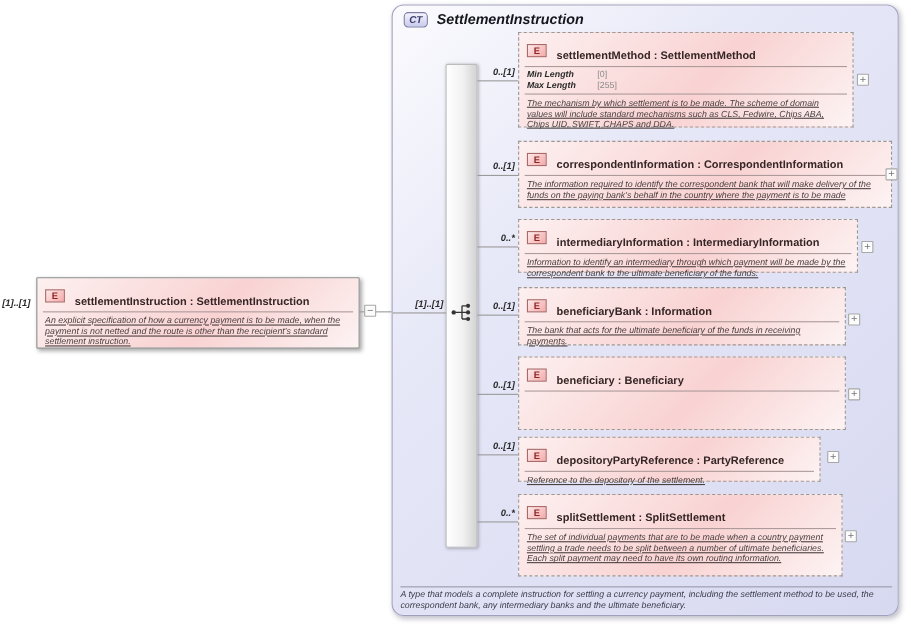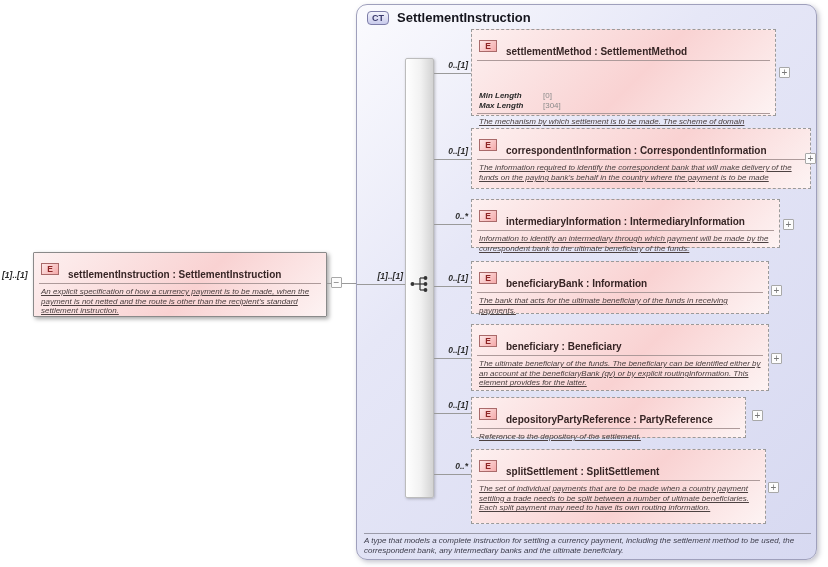--- a/index.html
+++ b/index.html
@@ -5,21 +5,21 @@
   * { margin:0; padding:0; box-sizing:border-box; }
   html,body { width:828px; height:567px; background:#ffffff;
     font-family:"Liberation Sans", sans-serif; }
   .stage { position:relative; width:828px; height:567px; overflow:hidden; }
 
   
   .ct-container { position:absolute; left:356px; top:4px; width:461px; height:556px;
     border:1px solid #9fa0bc; border-radius:11px;
     background:linear-gradient(135deg,#fbfbfe 0%, #e6e7f7 35%, #d7d9f1 100%);
     box-shadow:2px 2px 5px rgba(80,80,110,0.35); }
-  .ct-header { position:absolute; left:10px; top:5px; display:flex; align-items:flex-end; gap:8px; }
+  .ct-header { position:absolute; left:10px; top:5px; display:flex; align-items:flex-end; gap:8px;font-style:italic; }
   .ct-badge { display:inline-block; min-width:22px; height:14px; line-height:12px; text-align:center;
     border:1px solid #7d7da8; border-radius:4px; padding:0 3px;
     background:linear-gradient(#f4f4fc,#c9cbec); color:#3b3b6d;
     font-size:9px; font-weight:bold; }
   .ct-title { font-size:13px; font-weight:bold; color:#15151d; }
 
   
   .seq-bar { position:absolute; left:48px; top:53px; width:29px; height:440px;
     border:1px solid #bcbcbc; border-radius:2px;
     background:linear-gradient(to right,#ffffff 0%, #f1f1f1 55%, #d3d3d3 100%);
@@ -41,21 +41,21 @@
   .el-box.solid { border:1px solid #8a8a8a; border-radius:1px;
     box-shadow:2px 2px 4px rgba(0,0,0,0.35); }
   .el-header { display:flex; align-items:center; gap:9px; padding:4px 6px 2px 7px; }
   .e-badge { display:inline-block; width:18px; height:12px; line-height:11px; text-align:center;
     border:1px solid #a96a6a; background:linear-gradient(135deg,#fde9e9,#f5a9a9);
     color:#8d2525; font-size:8.5px; font-weight:bold; flex:0 0 auto; }
   .el-title { font-size:10px; font-weight:bold; color:#362525; white-space:nowrap;margin-top:12px; }
   .sep { height:0; border-top:1px solid #ad9a9a; margin:1px 5px 0 5px; }
   .el-annot { padding:3px 7px 2px 7px; font-size:8px; font-style:italic;
     line-height:9.6px; color:#4c4141;text-decoration:underline; }
-  .facets { padding:2px 7px 1px 7px;margin-top:28px; }
+  .facets { padding:2px 7px 1px 7px; }
   .facet-row { display:flex; line-height:10px; }
   .facet-label { width:64px; font-size:8px; font-weight:bold; font-style:italic; color:#2a2a2a; }
   .facet-value { font-size:8px; color:#8b8b8b; }
 
   
   .ct-footer-sep { position:absolute; left:7px; top:528px; width:447px; height:0;
     border-top:1px solid #9a9aa8; }
   .ct-footer { position:absolute; left:7px; top:531px; width:452px; font-size:8px;
     font-style:italic; line-height:9.8px; color:#3c3c4a; }
 </style>
@@ -128,21 +128,21 @@
         <span class="el-title">settlementMethod : SettlementMethod</span>
       </div>
       <div class="sep"></div>
       <div class="facets">
         <div class="facet-row">
           <span class="facet-label">Min Length</span>
           <span class="facet-value">[0]</span>
         </div>
         <div class="facet-row">
           <span class="facet-label">Max Length</span>
-          <span class="facet-value">[304]</span>
+          <span class="facet-value">[255]</span>
         </div>
       </div>
       <div class="sep"></div>
       <div class="el-annot">The mechanism by which settlement is to be made. The scheme of domain values will include standard mechanisms such as CLS, Fedwire, Chips ABA, Chips UID, SWIFT, CHAPS and DDA.</div>
     </div>
     <div class="toggle-btn" style="left:422px; top:62px;">+</div>
 
     <div class="el-box" style="left:114px; top:123px; width:340px; height:61px;">
       <div class="el-header">
         <span class="e-badge">E</span>
@@ -172,21 +172,20 @@
       <div class="el-annot">The bank that acts for the ultimate beneficiary of the funds in receiving payments.</div>
     </div>
     <div class="toggle-btn" style="left:414px; top:280px;">+</div>
 
     <div class="el-box" style="left:114px; top:319px; width:298px; height:67px;">
       <div class="el-header">
         <span class="e-badge">E</span>
         <span class="el-title">beneficiary : Beneficiary</span>
       </div>
       <div class="sep"></div>
-      <div class="el-annot">The ultimate beneficiary of the funds. The beneficiary can be identified either by an account at the beneficiaryBank (qv) or by explicit routingInformation. This element provides for the latter.</div>
     </div>
     <div class="toggle-btn" style="left:414px; top:348px;">+</div>
 
     <div class="el-box" style="left:114px; top:392px; width:275px; height:41px;">
       <div class="el-header">
         <span class="e-badge">E</span>
         <span class="el-title">depositoryPartyReference : PartyReference</span>
       </div>
       <div class="sep"></div>
       <div class="el-annot">Reference to the depository of the settlement.</div>

